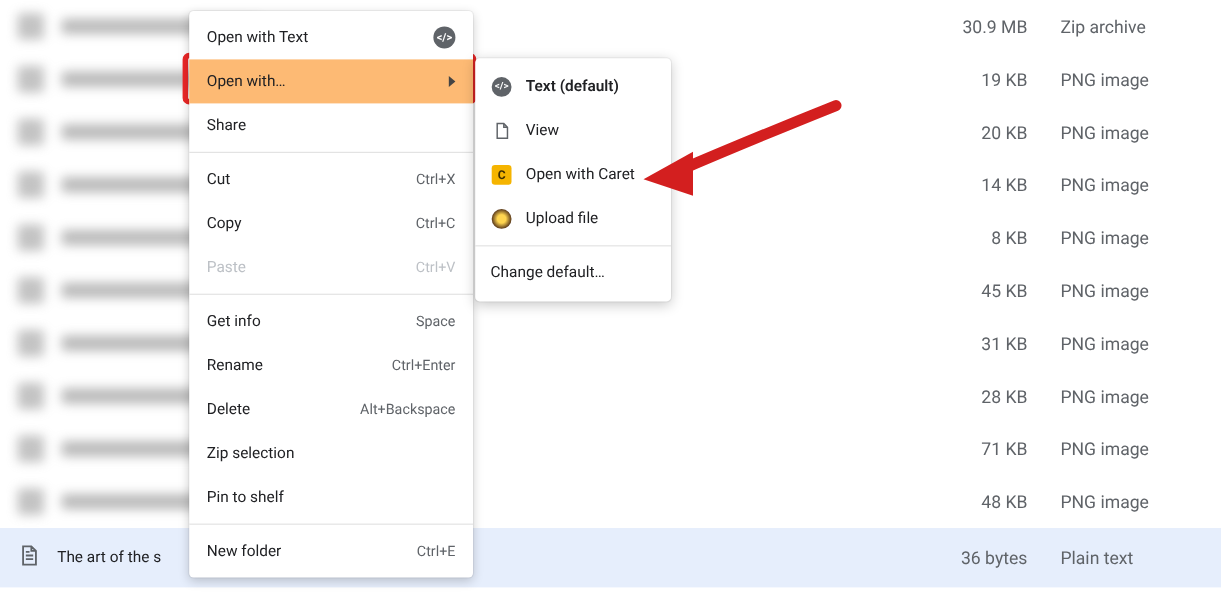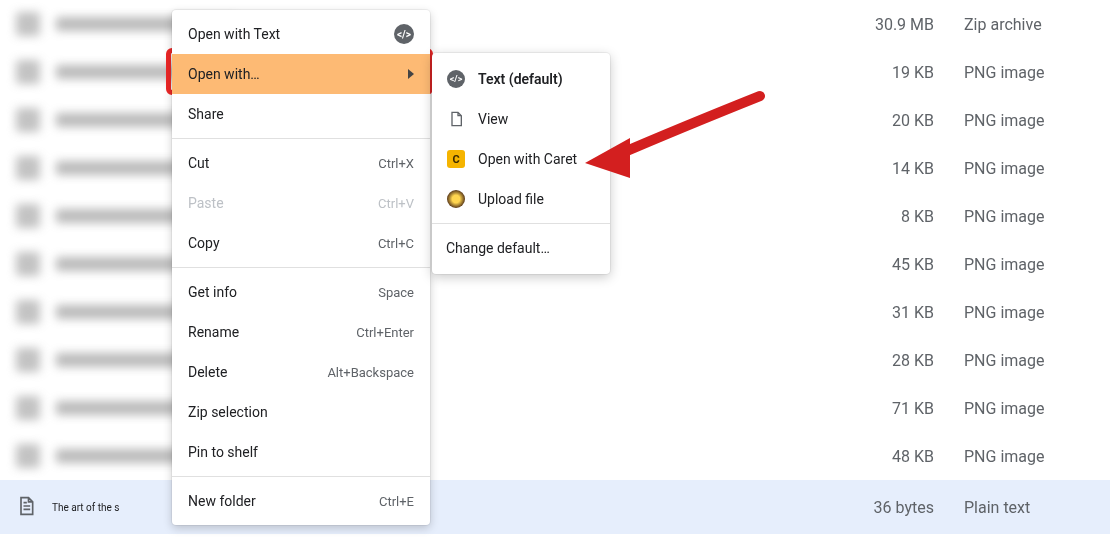--- a/index.html
+++ b/index.html
@@ -226,21 +226,21 @@
     <div class="bg-type">PNG image</div>
   </div>
 
   <div class="bg-row highlight" style="height:54px;">
     <div class="bg-left">
       <span>
         <svg class="file-icon-svg" viewBox="0 0 24 24">
             <path fill="none" stroke="#5f6368" stroke-width="2" d="M6 2h9l5 5v15H6z M15 2v5h5 M9 12h8 M9 16h8 M9 8h4"></path>
           </svg>
       </span>
-      <span class="bg-name" style="color:#202124;font-size:10px;width:auto;height:auto;">The art of the s</span>
+      <span class="bg-name" style="color:#202124;font-size:14px;width:auto;height:auto;">The art of the s</span>
     </div>
     <div class="bg-size">36 bytes</div>
     <div class="bg-type">Plain text</div>
   </div>
 </div>
 
 <div class="ctx-menu">
   <div class="ctx-item">
     <span class="ctx-label">Open with Text</span>
     <span class="ctx-right-icon">
@@ -254,27 +254,27 @@
       </span>
   </div>
   <div class="ctx-item">
     <span class="ctx-label">Share</span>
   </div>
   <div class="ctx-sep"></div>
   <div class="ctx-item">
     <span class="ctx-label">Cut</span>
     <span class="ctx-shortcut">Ctrl+X</span>
   </div>
+  <div class="ctx-item">
+    <span class="ctx-label">Copy</span>
+    <span class="ctx-shortcut">Ctrl+C</span>
+  </div>
   <div class="ctx-item disabled">
     <span class="ctx-label">Paste</span>
     <span class="ctx-shortcut">Ctrl+V</span>
-  </div>
-  <div class="ctx-item">
-    <span class="ctx-label">Copy</span>
-    <span class="ctx-shortcut">Ctrl+C</span>
   </div>
   <div class="ctx-sep"></div>
   <div class="ctx-item">
     <span class="ctx-label">Get info</span>
     <span class="ctx-shortcut">Space</span>
   </div>
   <div class="ctx-item">
     <span class="ctx-label">Rename</span>
     <span class="ctx-shortcut">Ctrl+Enter</span>
   </div>

